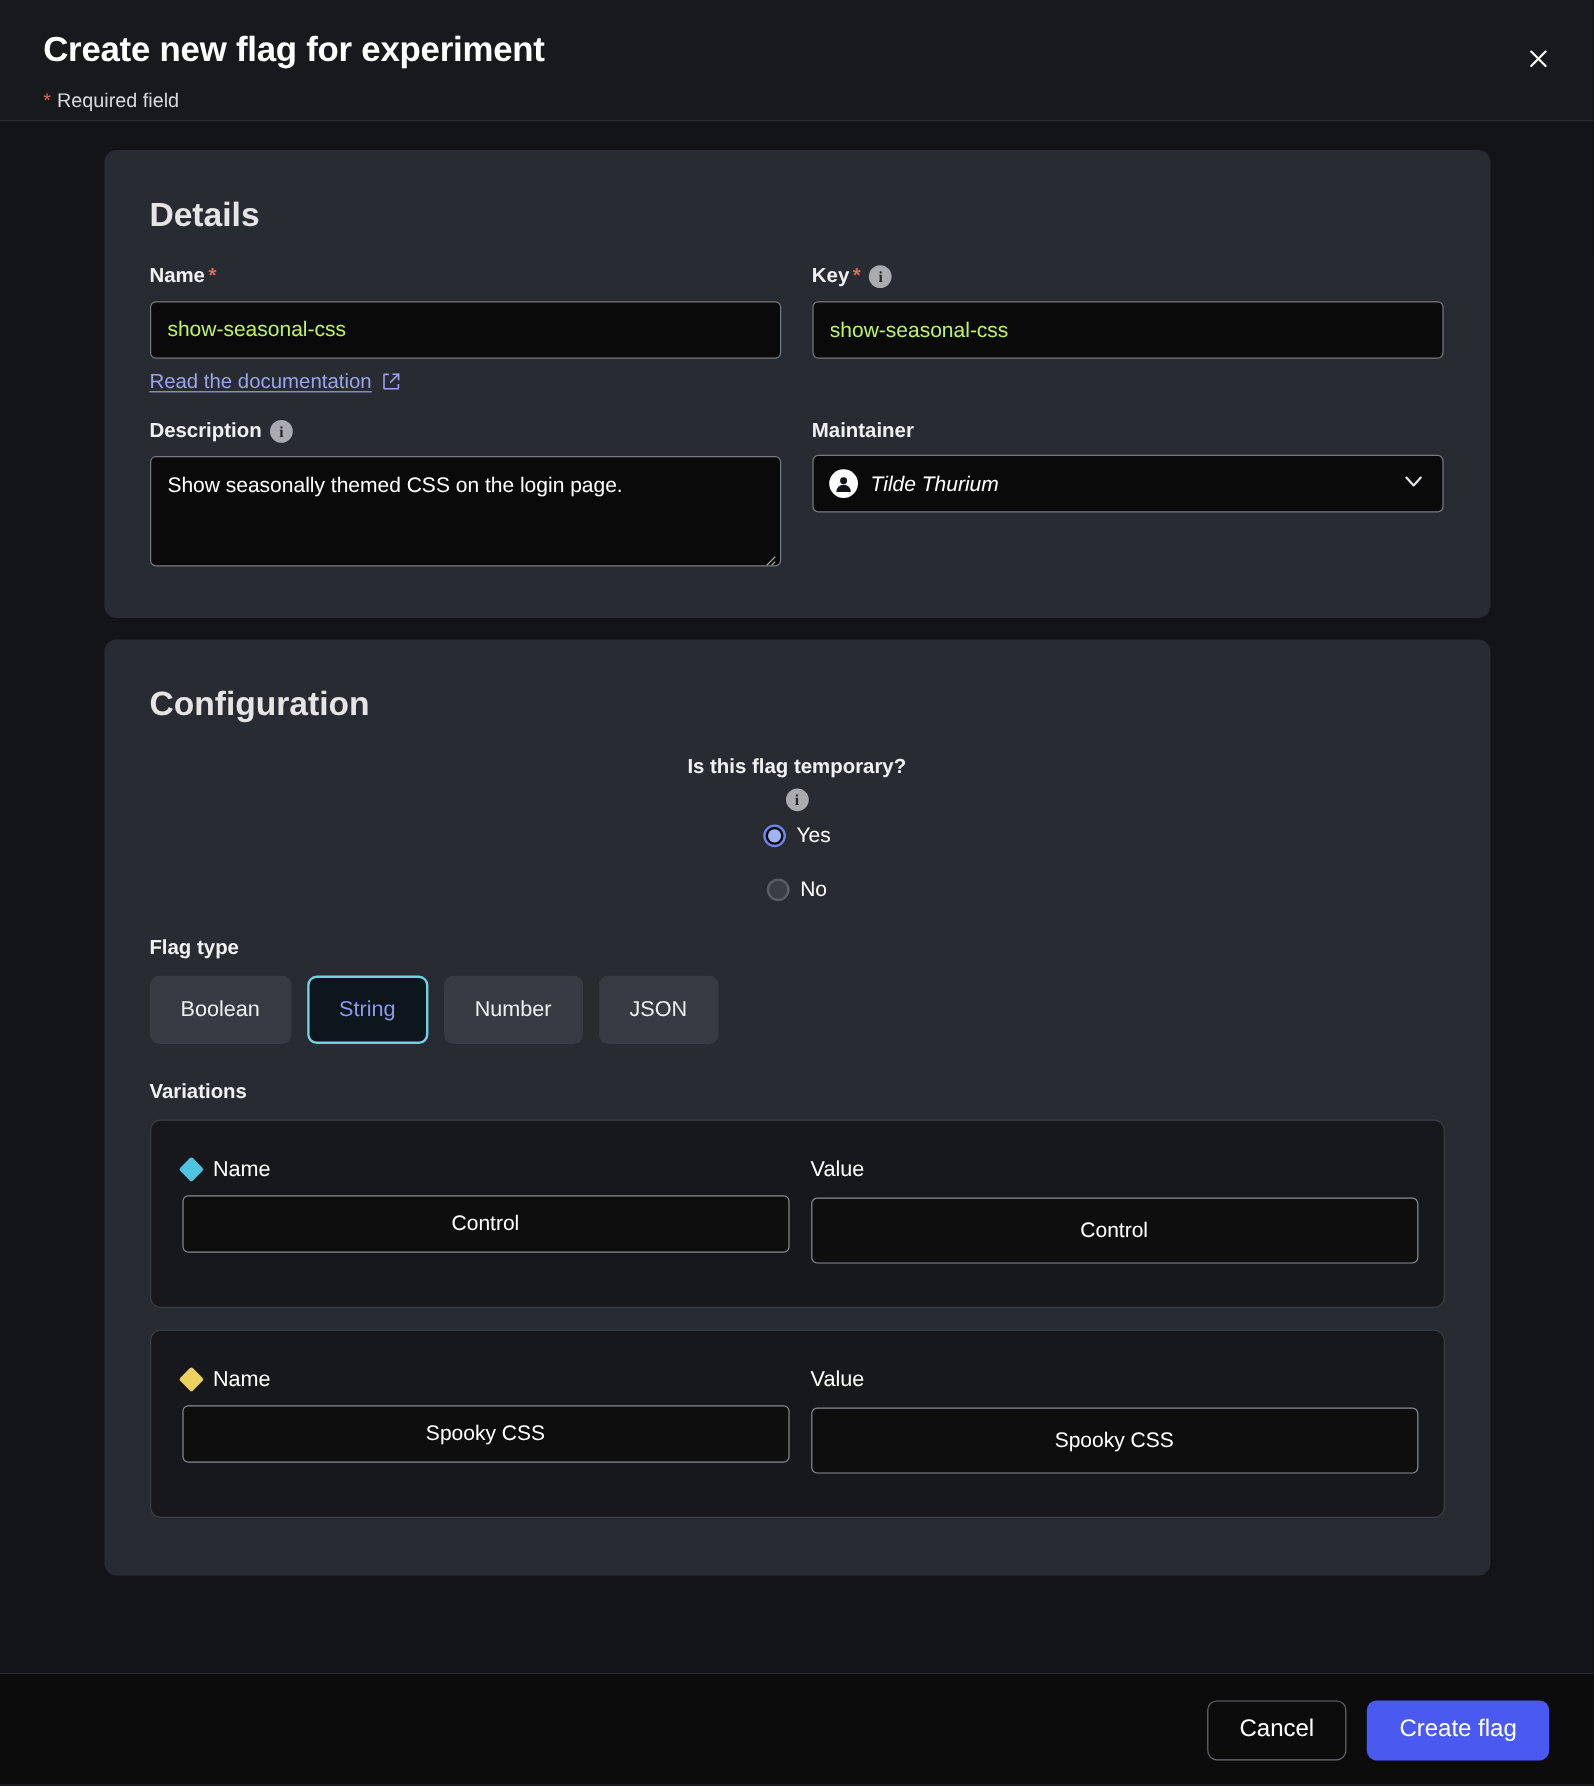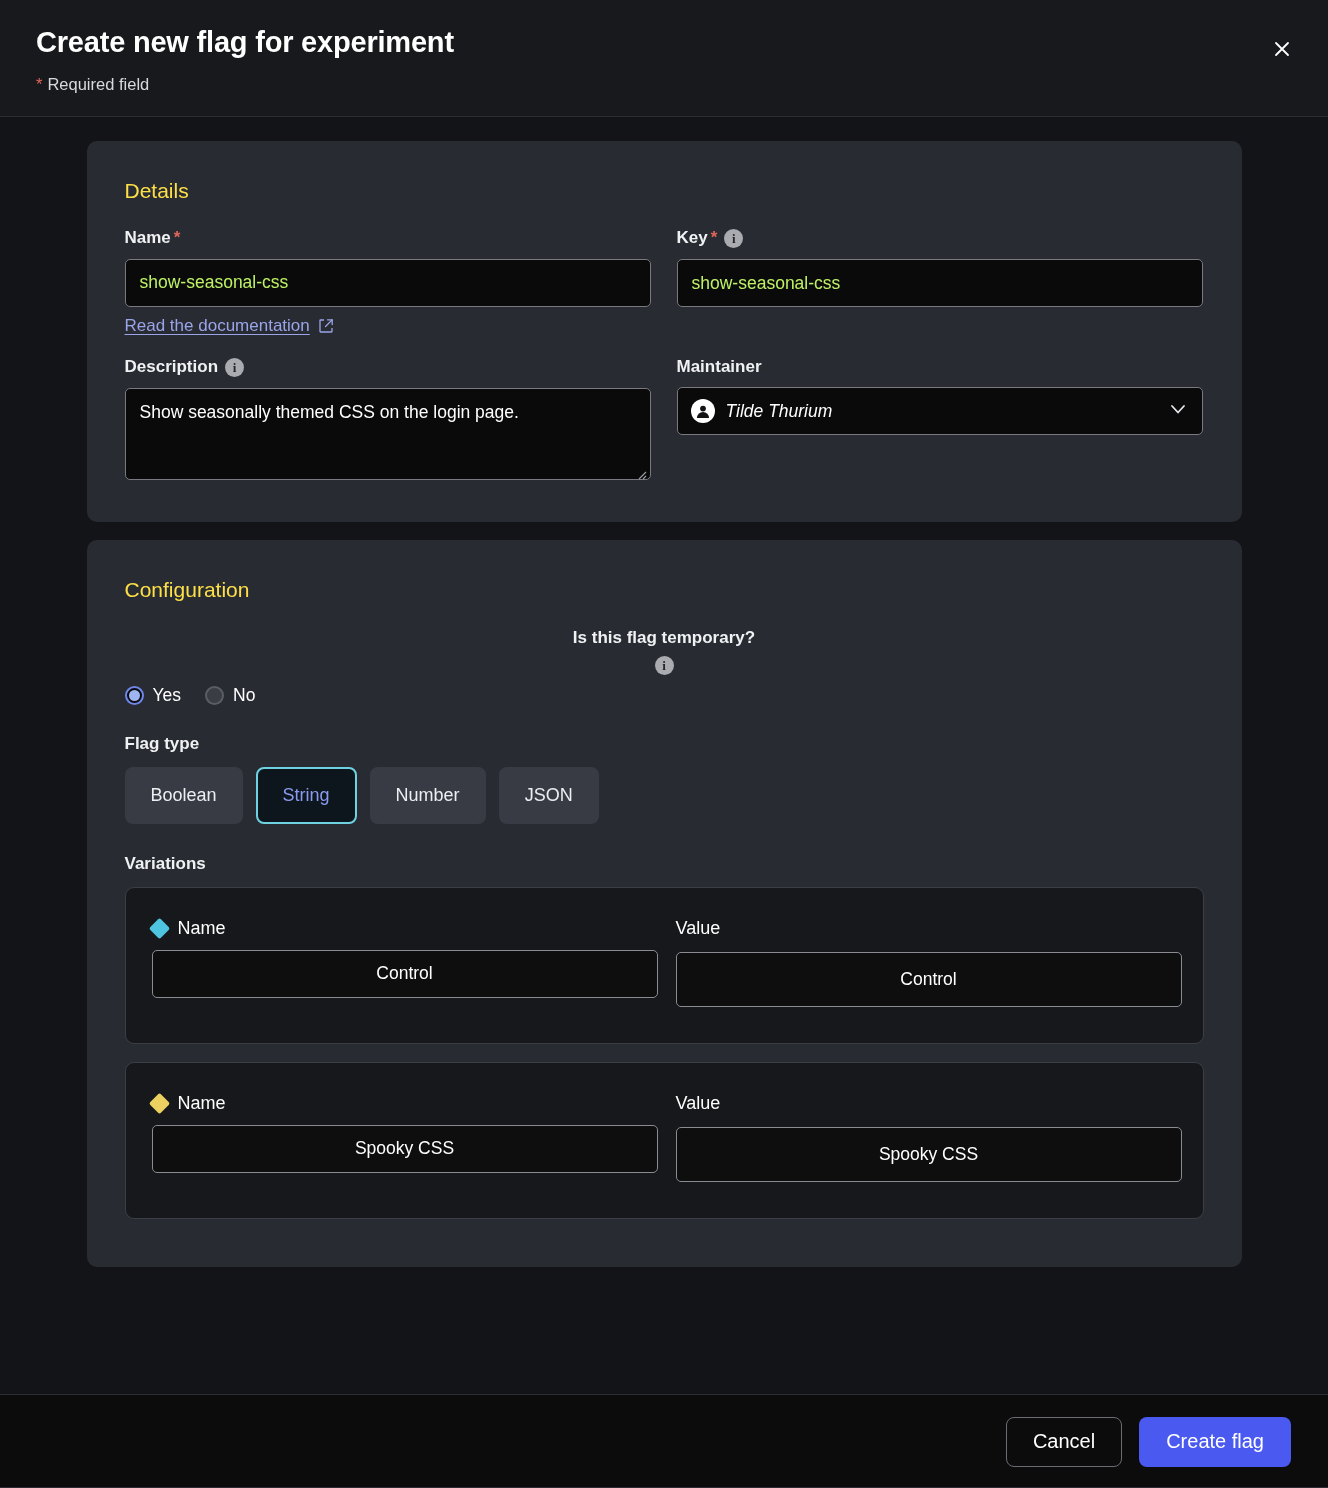--- a/index.html
+++ b/index.html
@@ -18,21 +18,21 @@
     height: 1488px;
     background: #131417;
     display: flex;
     flex-direction: column;
   }
 
   
   .modal-header {
     position: relative;
     flex: 0 0 auto;
-    padding: 26px 36px 22px 36px;
+    padding: 26px 36px 6px 36px;
     background: #18191c;
     border-bottom: 1px solid #2b2d33;
   }
   .modal-title {
     font-size: 29px;
     font-weight: bold;
     color: #ffffff;
     letter-spacing: -0.2px;
   }
   .required-note {
@@ -68,23 +68,23 @@
   .card {
     width: 1155px;
     margin: 0 auto 18px auto;
     background: #282b32;
     border-radius: 10px;
     padding: 38px 38px 38px 38px;
   }
   .card.config { padding-bottom: 30px; }
 
   .card-title {
-    font-size: 21px;
-    font-weight: normal;
-    color: #fde047;
+    font-size: 28px;
+    font-weight: bold;
+    color: #e5e5e5;
     margin-bottom: 26px;
   }
 
   
   .row2 {
     display: flex;
     gap: 26px;
   }
   .col { width: 526px; flex: 0 0 526px; }
 
@@ -205,20 +205,21 @@
     margin-bottom: 8px;
     flex-direction: column;
   }
 
   .radio-row {
     display: flex;
     align-items: center;
     gap: 24px;
     margin-top: 10px;
     margin-bottom: 28px;
+    flex-direction: column;
   }
   .radio-item {
     display: flex;
     align-items: center;
     gap: 9px;
     cursor: pointer;
   }
   .radio {
     width: 19px; height: 19px;
     border-radius: 50%;

